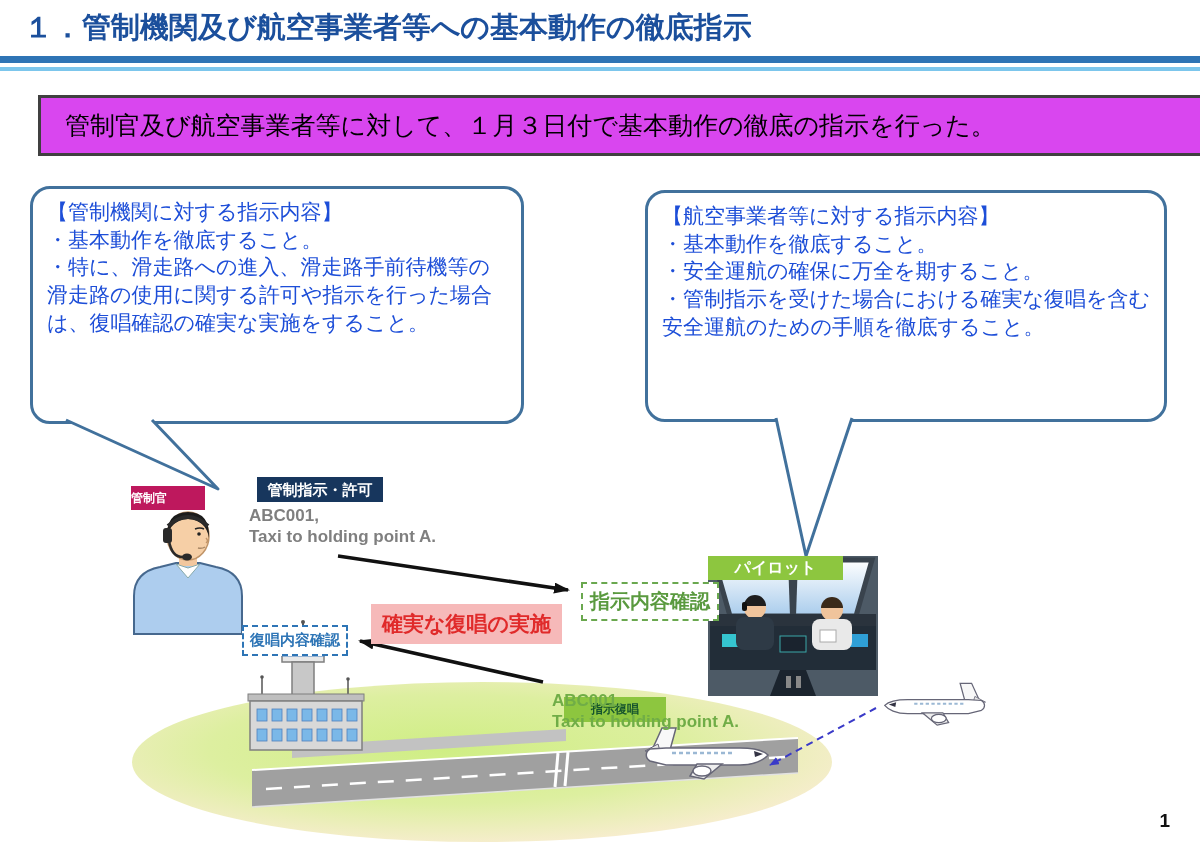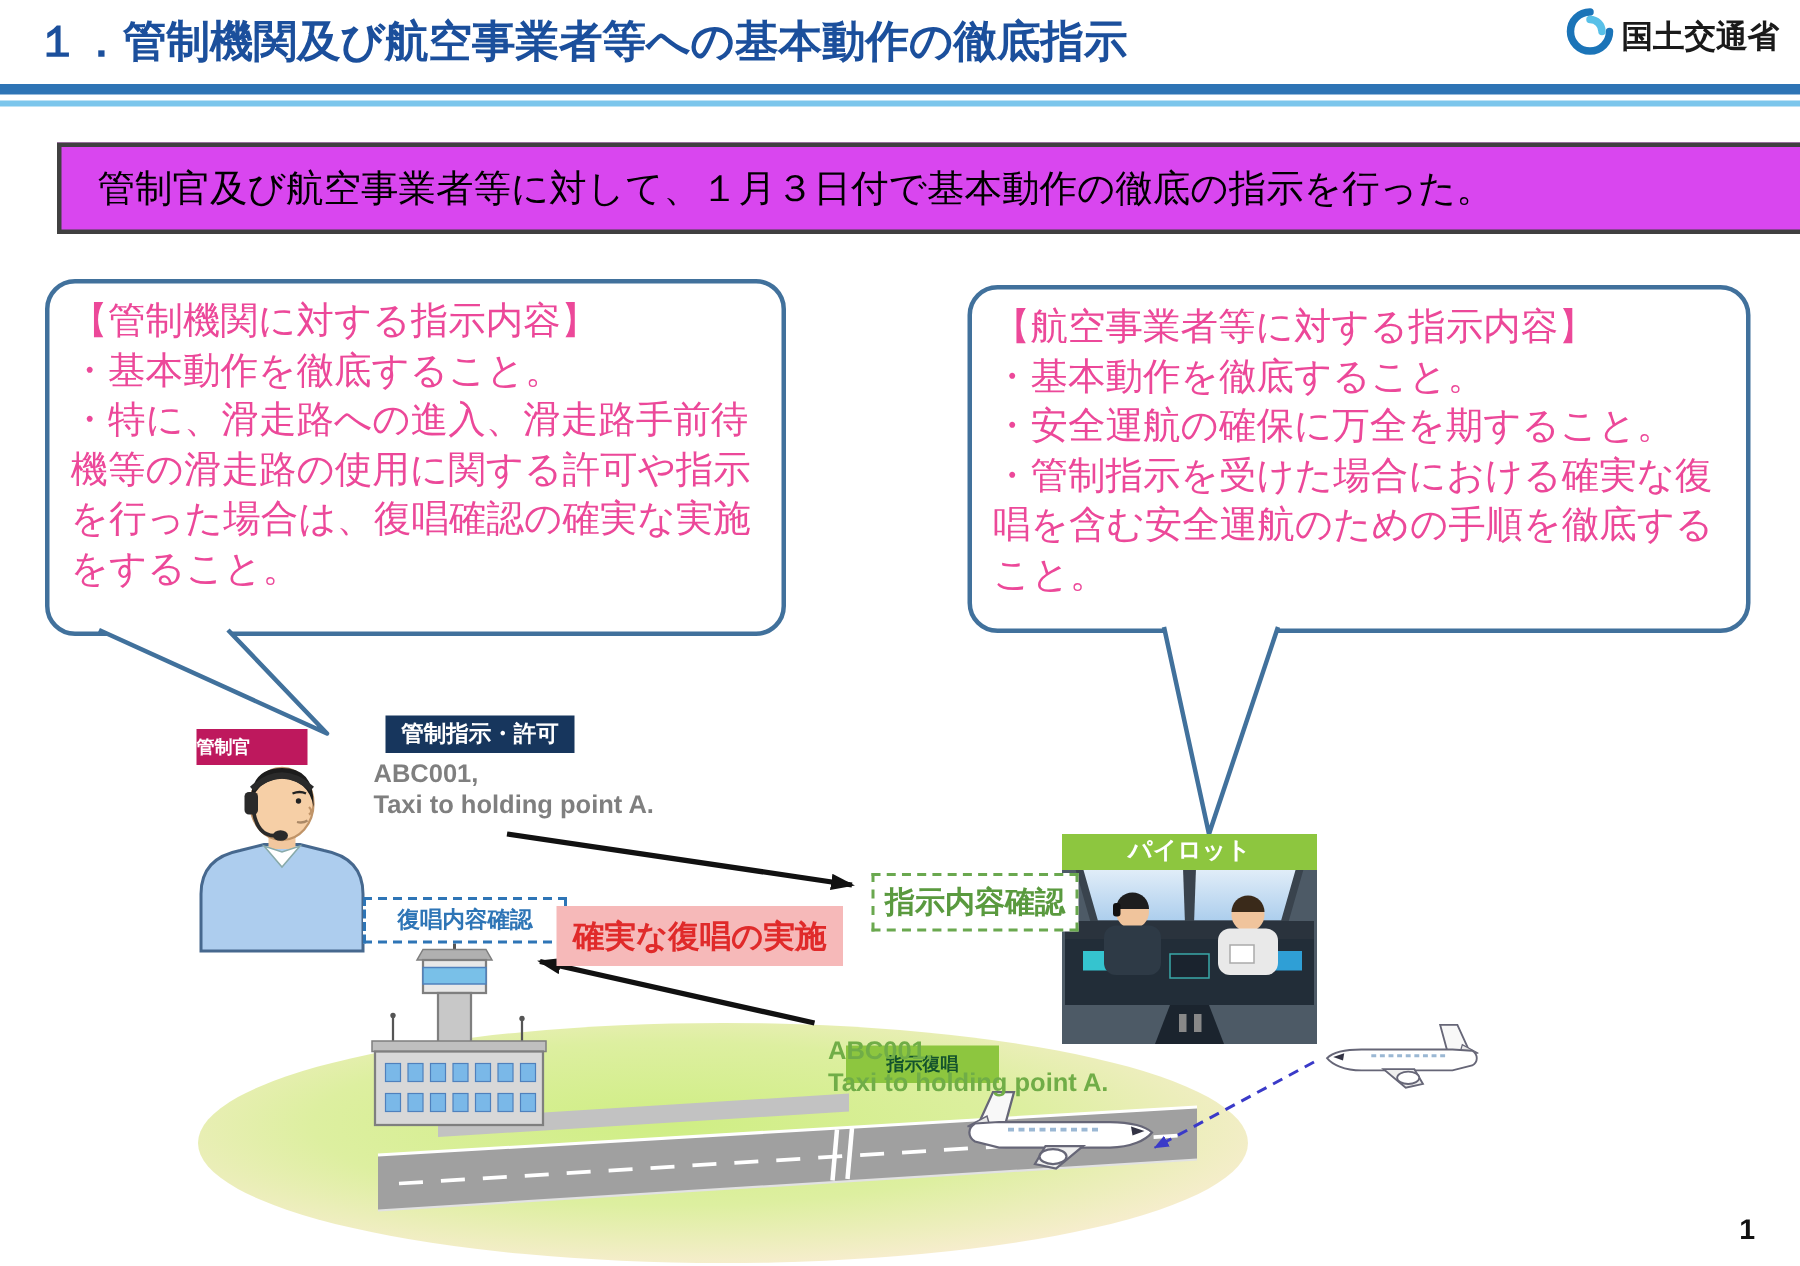--- a/index.html
+++ b/index.html
@@ -13,63 +13,54 @@
   .rule-dark{position:absolute;left:0;top:56px;width:1200px;height:7px;background:#2e74b5;}
   .rule-light{position:absolute;left:0;top:67px;width:1200px;height:4px;background:#7cc6ec;}
 
   
   .lead-box{position:absolute;left:12px;top:95px;width:1174px;height:61px;border:3px solid #404040;
             box-sizing:border-box;display:flex;align-items:center;padding-left:24px;background:#d946ef;margin-left:26px;}
   .lead-text{font-size:25px;color:#000;}
 
   
   .bubble{position:absolute;border:3px solid #41719c;border-radius:20px;box-sizing:border-box;
-          padding:9px 14px;font-size:25px;line-height:1.32;color:#ec4899;background:#fff;z-index:1;}
+          padding:9px 14px;font-size:21px;line-height:1.32;color:#1d4ed8;background:#fff;z-index:1;}
   .bubble-atc{left:30px;top:186px;width:494px;height:238px;}
   .bubble-airline{left:645px;top:190px;width:522px;height:232px;}
 
   
   .diagram-svg{position:absolute;left:0;top:0;z-index:2;pointer-events:none;}
 
   
   .badge{position:absolute;z-index:3;box-sizing:border-box;white-space:nowrap;}
   .controller-label{left:131px;top:486px;width:74px;height:24px;background:#be185d;color:#fff;
                     font-size:12px;font-weight:bold;line-height:24px;}
   .atc-instruction{left:257px;top:477px;width:126px;height:25px;background:#17365d;color:#fff;
                    font-size:15px;font-weight:bold;text-align:center;line-height:25px;}
   .atc-call{left:249px;top:505px;color:#7f7f7f;font-weight:bold;font-size:17px;line-height:1.25;}
-  .readback-confirm{left:242px;top:598px;border:2px dashed #2e75b6;color:#2e75b6;background:#fff;
-                    font-size:15px;font-weight:bold;padding:4px 21px;}
+  .readback-confirm{left:242px;top:625px;border:2px dashed #2e75b6;color:#2e75b6;background:#fff;
+                    font-size:15px;font-weight:bold;padding:4px 6px;}
   .reliable-readback{left:371px;top:588px;background:#f6b9b9;color:#e02a2a;font-size:21px;
                      font-weight:bold;padding:6px 11px;margin-top:16px;}
   .instruction-confirm{left:581px;top:582px;border:2px dashed #6aa84f;color:#5a9a3f;background:#fff;
                        font-size:20px;font-weight:bold;padding:4px 7px;}
-  .pilot-label{left:708px;top:556px;width:170px;height:24px;background:#8dc63f;color:#fff;
+  .pilot-label{left:708px;top:556px;width:135px;height:24px;background:#8dc63f;color:#fff;
                font-size:16px;font-weight:bold;text-align:center;line-height:24px;}
   .instruction-readback{left:564px;top:697px;width:102px;height:25px;background:#8dc63f;color:#14532d;
                         font-size:12px;font-weight:bold;text-align:center;line-height:25px;}
   .pilot-call{left:552px;top:690px;color:#70ad47;font-weight:bold;font-size:17px;line-height:1.25;}
 
   .page-number{position:absolute;right:30px;bottom:12px;font-size:19px;font-weight:bold;color:#111;z-index:3;}
 </style>
 </head>
 <body>
 
 <div class="slide">
 
   <div class="page-title">１．管制機関及び航空事業者等への基本動作の徹底指示</div>
-  <div class="logo">
-    <span>
-      <svg width="32" height="32" viewBox="0 0 32 32">
-        <path d="M29 16a13 13 0 1 1-13-13" fill="none" stroke="#1b74b8" stroke-width="5" stroke-linecap="round"></path>
-        <path d="M16 8a8 8 0 0 1 8 8" fill="none" stroke="#58c0e8" stroke-width="5" stroke-linecap="round"></path>
-      </svg>
-    </span>
-    <span class="logo-text">国土交通省</span>
-  </div>
   <div class="rule-dark"></div>
   <div class="rule-light"></div>
 
   <div class="lead-box">
     <div class="lead-text">管制官及び航空事業者等に対して、１月３日付で基本動作の徹底の指示を行った。</div>
   </div>
 
   <div class="bubble bubble-atc">
     <div>【管制機関に対する指示内容】</div>
     <div>・基本動作を徹底すること。</div>

